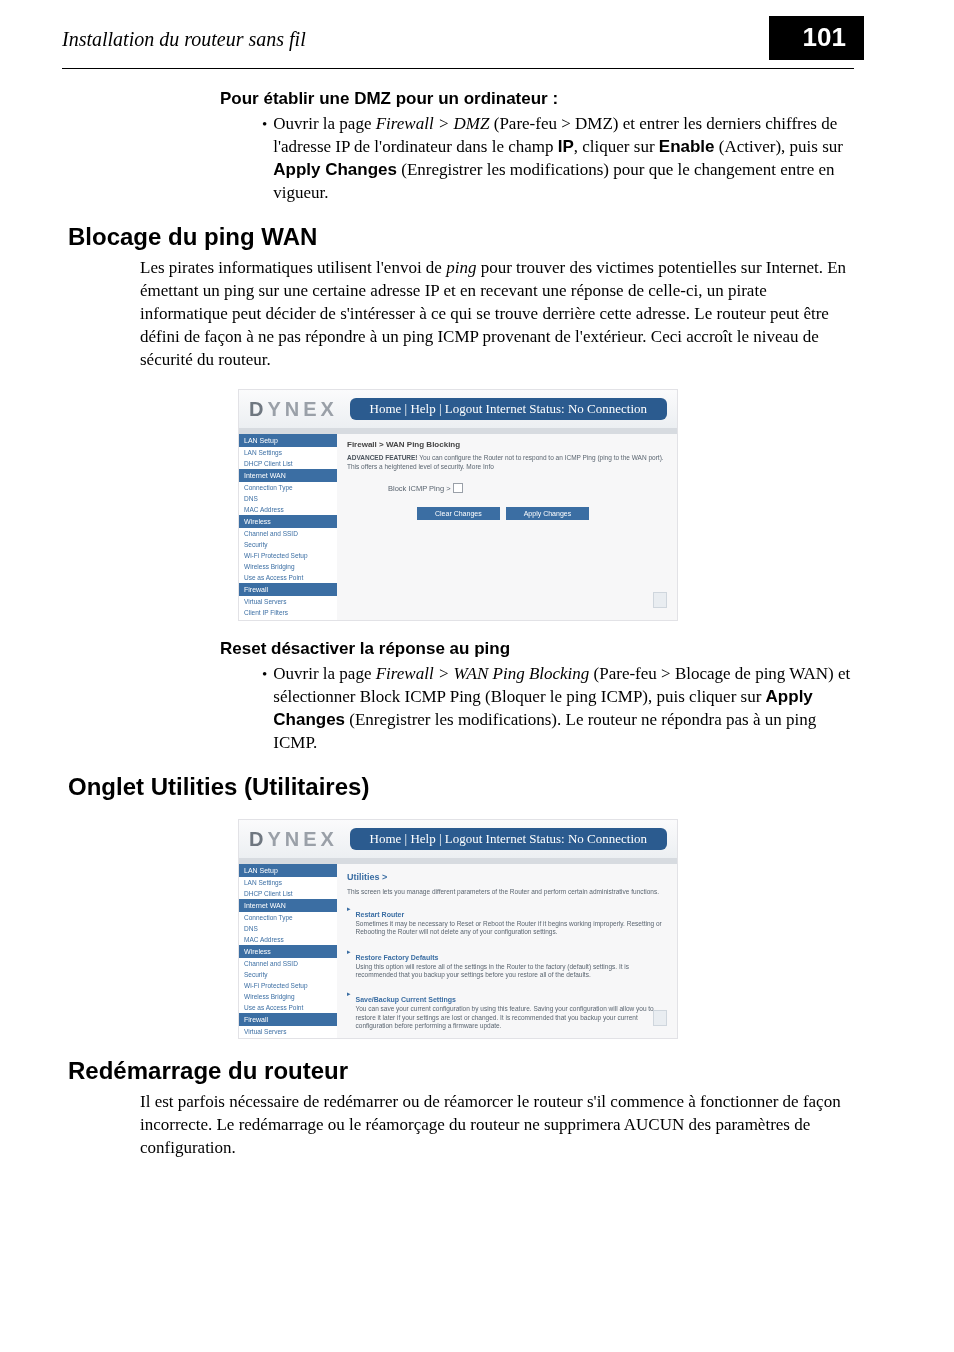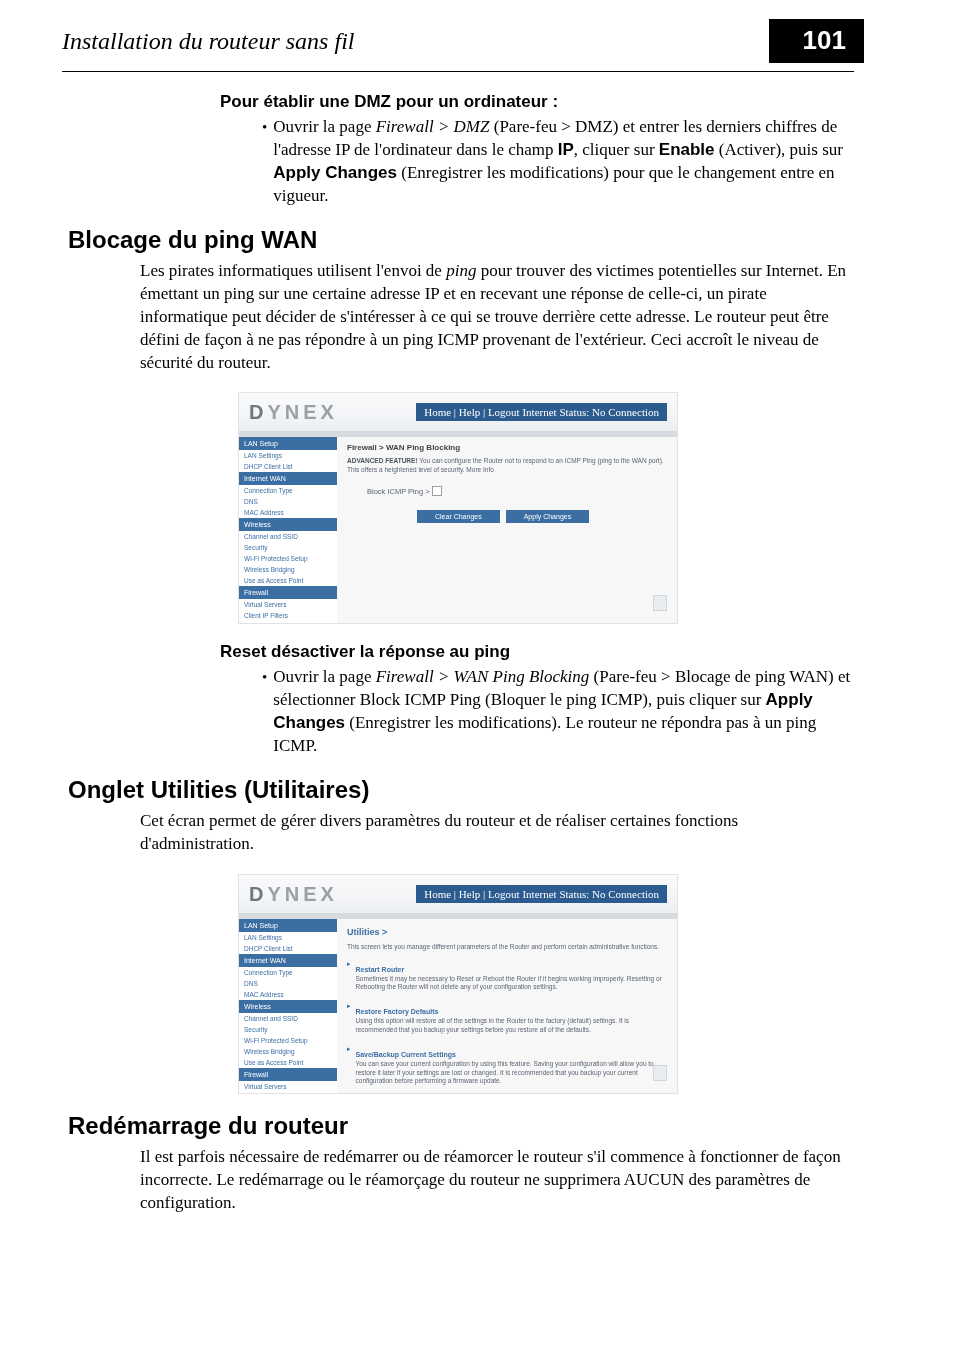--- a/index.html
+++ b/index.html
@@ -11,21 +11,21 @@
       position: relative;
     }
     .page-header {
       display: flex;
       justify-content: space-between;
       align-items: baseline;
       padding: 28px 90px 0 62px;
     }
     .section-title-italic {
       font-style: italic;
-      font-size: 24px;
+      font-size: 20px;
       font-weight: 400;
       color: #000;
     }
     .page-number {
       background: #000;
       color: #fff;
       font-size: 26px;
       font-weight: bold;
       padding: 8px 18px 10px 34px;
       font-family: Arial, sans-serif;
@@ -89,31 +89,31 @@
       background: #f7f7f8;
       border: 1px solid #e2e2e6;
       position: relative;
       overflow: hidden;
     }
     .shot-a { width: 440px; height: 232px; }
     .shot-b { width: 440px; height: 220px; }
     .shot-topbar { height: 38px; background: linear-gradient(#fbfbfc, #eceff2); display: flex; align-items: center; justify-content: space-between; padding: 0 10px; }
     .shot-logo { font-family: Arial, sans-serif; font-weight: 800; letter-spacing: 4px; font-size: 20px; color: #9aa0a8; }
     .shot-logo .d { color: #6f7780; }
-    .shot-toplinks { background: #2b5b8f; color: #fff; font-size: 11px; padding: 3px 8px; border-radius: 0; }
+    .shot-toplinks { background: #2b5b8f; color: #fff; font-size: 13px; padding: 3px 20px; border-radius: 6px; }
     .shot-bar { height: 6px; background: #d7dbe0; }
     .shot-body { display: flex; height: calc(100% - 44px); }
     .shot-nav { width: 98px; background: #fff; }
     .shot-nav .nav-sec { background: #3b6ea3; color: #fff; font-size: 7px; padding: 3px 5px; margin-bottom: 0; font-family: Arial, sans-serif; }
     .shot-nav .nav-item { color: #3b6ea3; font-size: 6.5px; padding: 2px 5px; font-family: Arial, sans-serif; }
     .shot-main { flex: 1; padding: 6px 10px; font-family: Arial, sans-serif; }
     .shot-crumb { font-size: 8px; font-weight: bold; color: #444; margin-bottom: 5px; }
     .shot-feat { font-size: 6.5px; color: #5a6570; line-height: 1.3; margin: 3px 0 12px; }
     .shot-feat .fb { font-weight: bold; color: #4a535c; }
-    .shot-row { display: flex; align-items: center; gap: 2px; margin: 8px 0 14px 20px; font-size: 7.5px; color: #5a6570; }
+    .shot-row { display: flex; align-items: center; gap: 2px; margin: 8px 0 14px 41px; font-size: 7.5px; color: #5a6570; }
     .shot-check { width: 10px; height: 10px; border: 1px solid #9aa0a8; background: #fff; }
     .shot-btnrow { display: flex; gap: 6px; margin-left: 70px; }
     .shot-btn { background: #3b6ea3; color: #fff; font-size: 7px; padding: 3px 18px; }
     .shot-util-h { color: #3b6ea3; font-size: 9px; font-weight: bold; margin: 2px 0 6px; }
     .shot-line { font-size: 6.5px; color: #5a6570; margin: 2px 0 8px; line-height: 1.3; }
     .shot-sub { color: #3b6ea3; font-size: 7px; font-weight: bold; margin-top: 6px; }
     .shot-list { margin-left: 0; }
     .shot-li { display: flex; gap: 5px; margin-bottom: 3px; }
     .shot-li .arr { color: #3b6ea3; font-size: 7px; line-height: 1.2; }
     .shot-thumb { position: absolute; right: 10px; bottom: 12px; width: 14px; height: 16px; background: #e9edf1; border: 1px solid #cfd6dd; }
@@ -194,21 +194,20 @@
     <div class="bullet-wrap">
       <div class="bullet-dot">•</div>
       <div class="bullet-text">
         <span>Ouvrir la page </span><span class="italic">Firewall &gt; WAN Ping Blocking</span><span> (Pare-feu &gt; Blocage de ping WAN) et sélectionner Block ICMP Ping (Bloquer le ping ICMP), puis cliquer sur </span><span class="bold">Apply Changes</span><span> (Enregistrer les modifications). Le routeur ne répondra pas à un ping ICMP.</span>
       </div>
     </div>
   </div>
 
   <div class="block">
     <div class="h2">Onglet Utilities (Utilitaires)</div>
-    <div class="body-para">Cet écran permet de gérer divers paramètres du routeur et de réaliser certaines fonctions d'administration.</div>
   </div>
 
   <div class="screenshot shot-b">
     <div class="shot-topbar">
       <div class="shot-logo"><span class="d">D</span><span>YNEX</span></div>
       <div class="shot-toplinks">Home | Help | Logout  Internet Status:  No Connection</div>
     </div>
     <div class="shot-bar"></div>
     <div class="shot-body">
       <div class="shot-nav">

